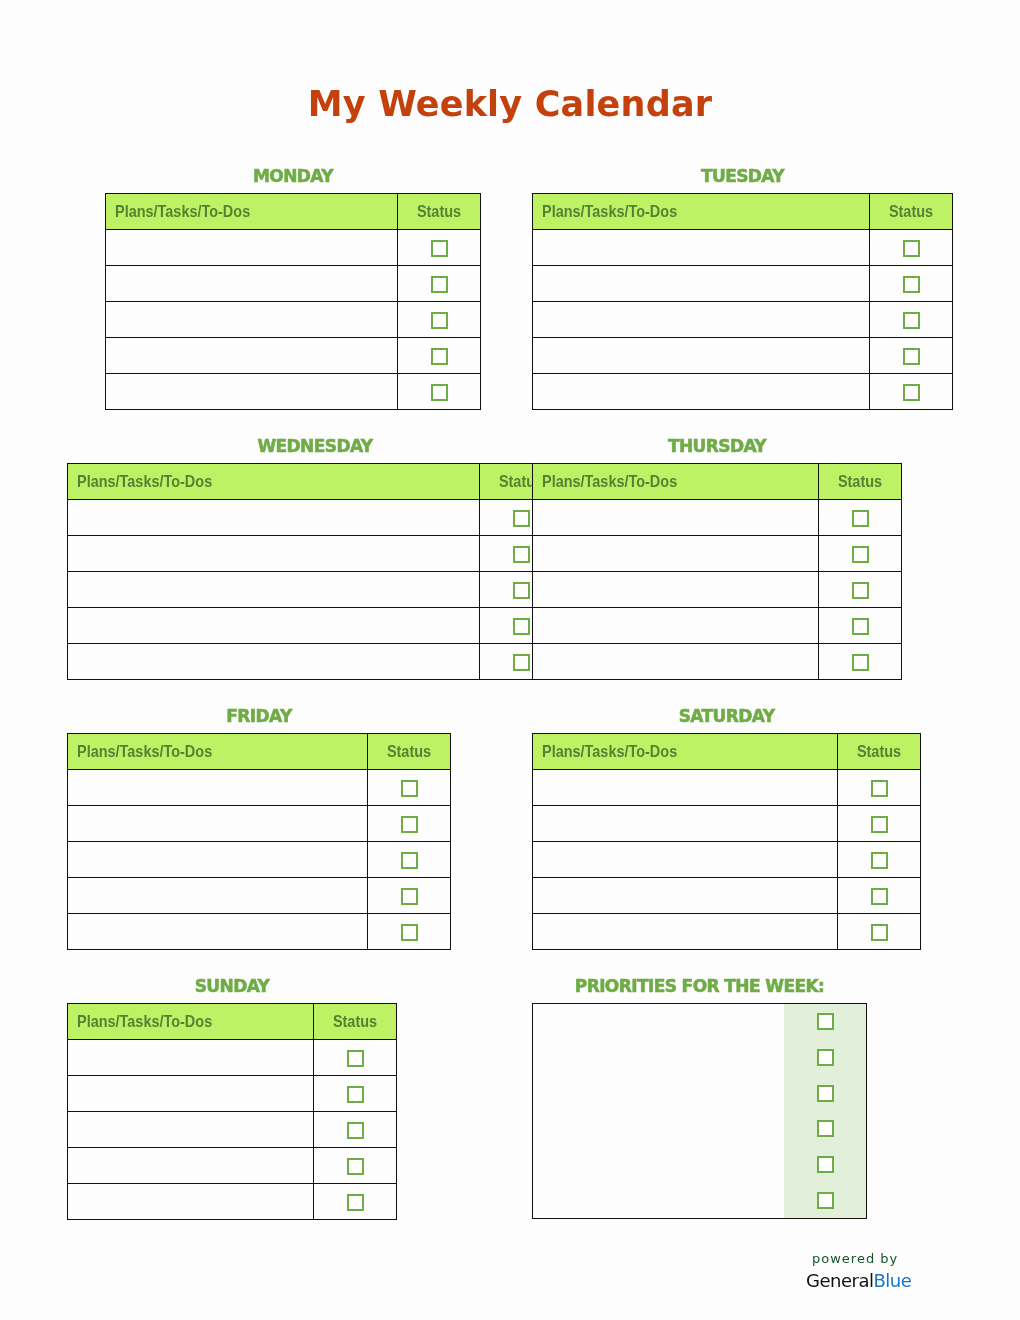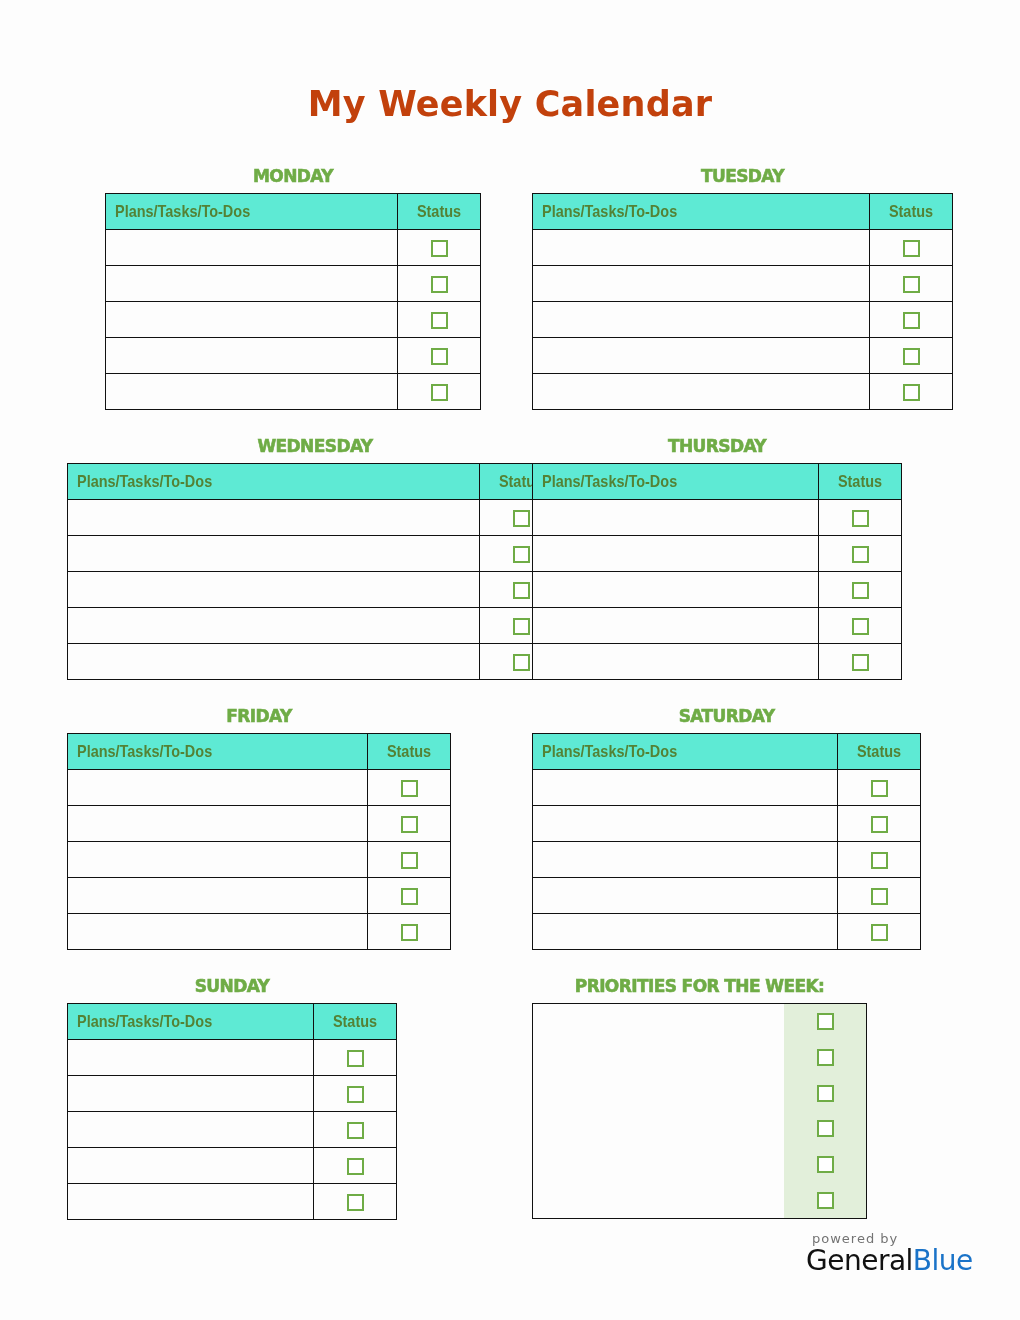--- a/index.html
+++ b/index.html
@@ -21,21 +21,21 @@
   }
 
   table.day-table {
     border-collapse: collapse; width: 100%; table-layout: fixed;
     border: 1.5px solid #111;
   }
   table.day-table th, table.day-table td {
     border: 1px solid #111; height: 36px;
   }
   table.day-table th {
-    background: #5eead4; color: #548235; font-weight: bold;
+    background: #bef264; color: #548235; font-weight: bold;
     font-family: "Liberation Sans", sans-serif; font-size: 17px;
     transform-origin: left;
   }
   table.day-table th.task-h { text-align: left; padding-left: 9px; }
   table.day-table th.status-h { text-align: center; }
   table.day-table th span { display: inline-block; transform: scaleX(0.85); }
   table.day-table th.task-h span { transform-origin: left center; }
   table.day-table td.task-cell { background: #fdfdfd; }
   table.day-table td.status-cell { text-align: center; background: #fdfdfd; }
 
@@ -50,22 +50,22 @@
     border: 1.5px solid #111; background: #fdfdfd;
   }
   .prio-col {
     position: absolute; top: 0; right: 0; width: 82px; height: 100%;
     background: #e2efda;
     display: flex; flex-direction: column;
   }
   .prio-slot { height: 36px; display: flex; align-items: center; justify-content: center; }
 
   .branding { position: absolute; left: 806px; top: 1231px; width: 160px; }
-  .powered { font-family: "DejaVu Sans", sans-serif; font-size: 13px; color: #737373; letter-spacing: 1px; padding-left: 6px; }
-  .brand { font-family: "DejaVu Sans", sans-serif; font-size: 28px; line-height: 30px; letter-spacing: -0.5px; }
+  .powered { font-family: "DejaVu Sans", sans-serif; font-size: 13px; color: #14532d; letter-spacing: 1px; padding-left: 6px; margin-top: 20px; }
+  .brand { font-family: "DejaVu Sans", sans-serif; font-size: 18px; line-height: 30px; letter-spacing: -0.5px; }
   .brand .g { color: #111; }
   .brand .b { color: #1a73c8; }
 </style>
 </head>
 <body>
 
 <div class="title">My Weekly Calendar</div>
 
 <div id="days-container">
     <div class="day-block" style="left: 67px; top: 159px; width: 414px; padding-left: 38px;">

